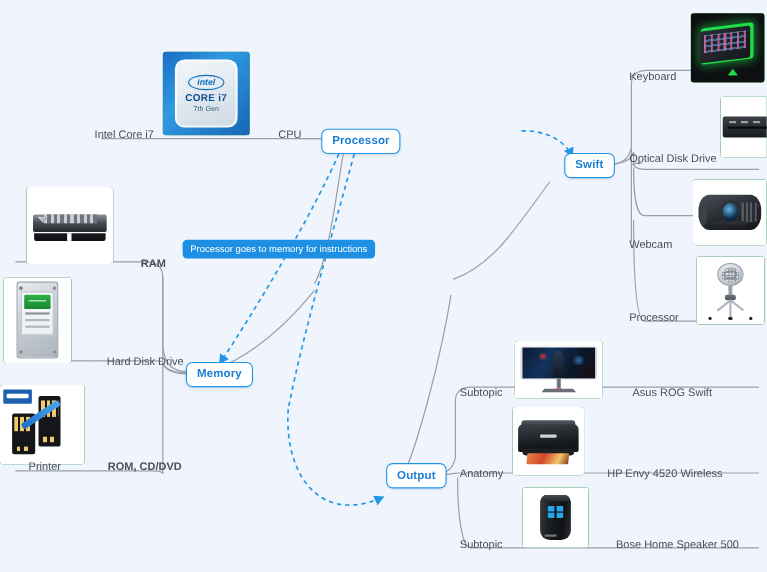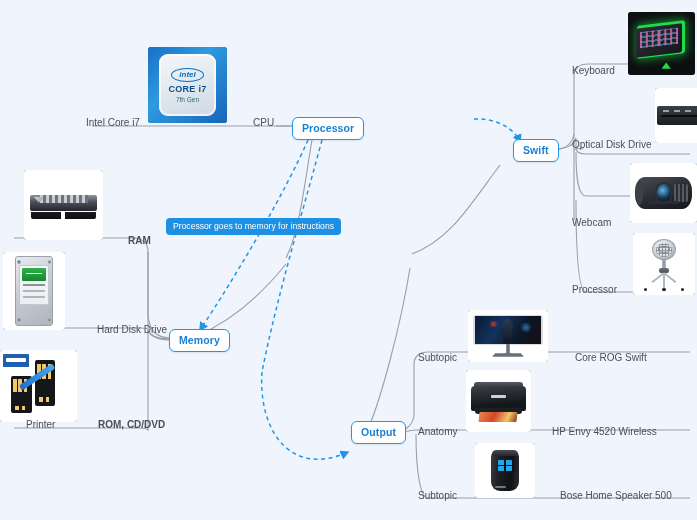--- a/index.html
+++ b/index.html
@@ -562,21 +562,21 @@
           <div class="glowr"></div>
           <div class="fig"></div>
           <div class="glowb"></div>
         </div>
       </div>
       <div class="neck"></div>
       <div class="base"></div>
     </div>
   </div>
   <div class="sub-label" style="left:418px; top:353px;">Subtopic</div>
-  <div class="sub-label" style="left:575px; top:353px;">Core ROG Swift</div>
+  <div class="sub-label" style="left:575px; top:353px;">Asus ROG Swift</div>
 
   <div class="img-card" style="left:466px; top:370px; width:65px; height:62px;">
     <div class="art art-prn">
       <div class="topdeck"></div>
       <div class="body">
           <div class="panel"></div>
         </div>
       <div class="tray"></div>
       <div class="photo"></div>
     </div>

